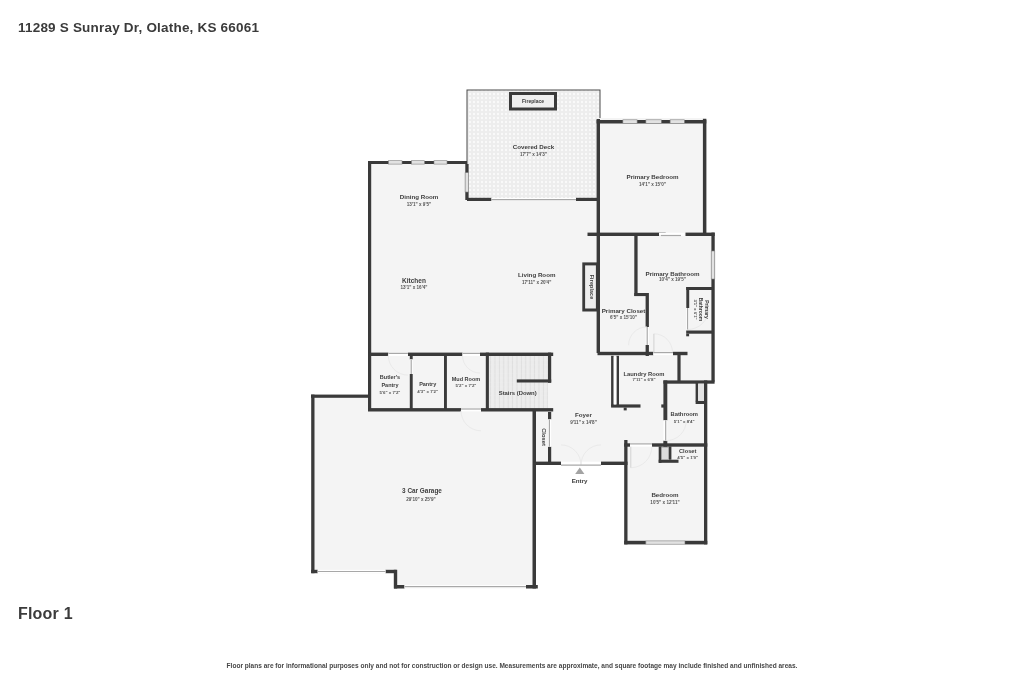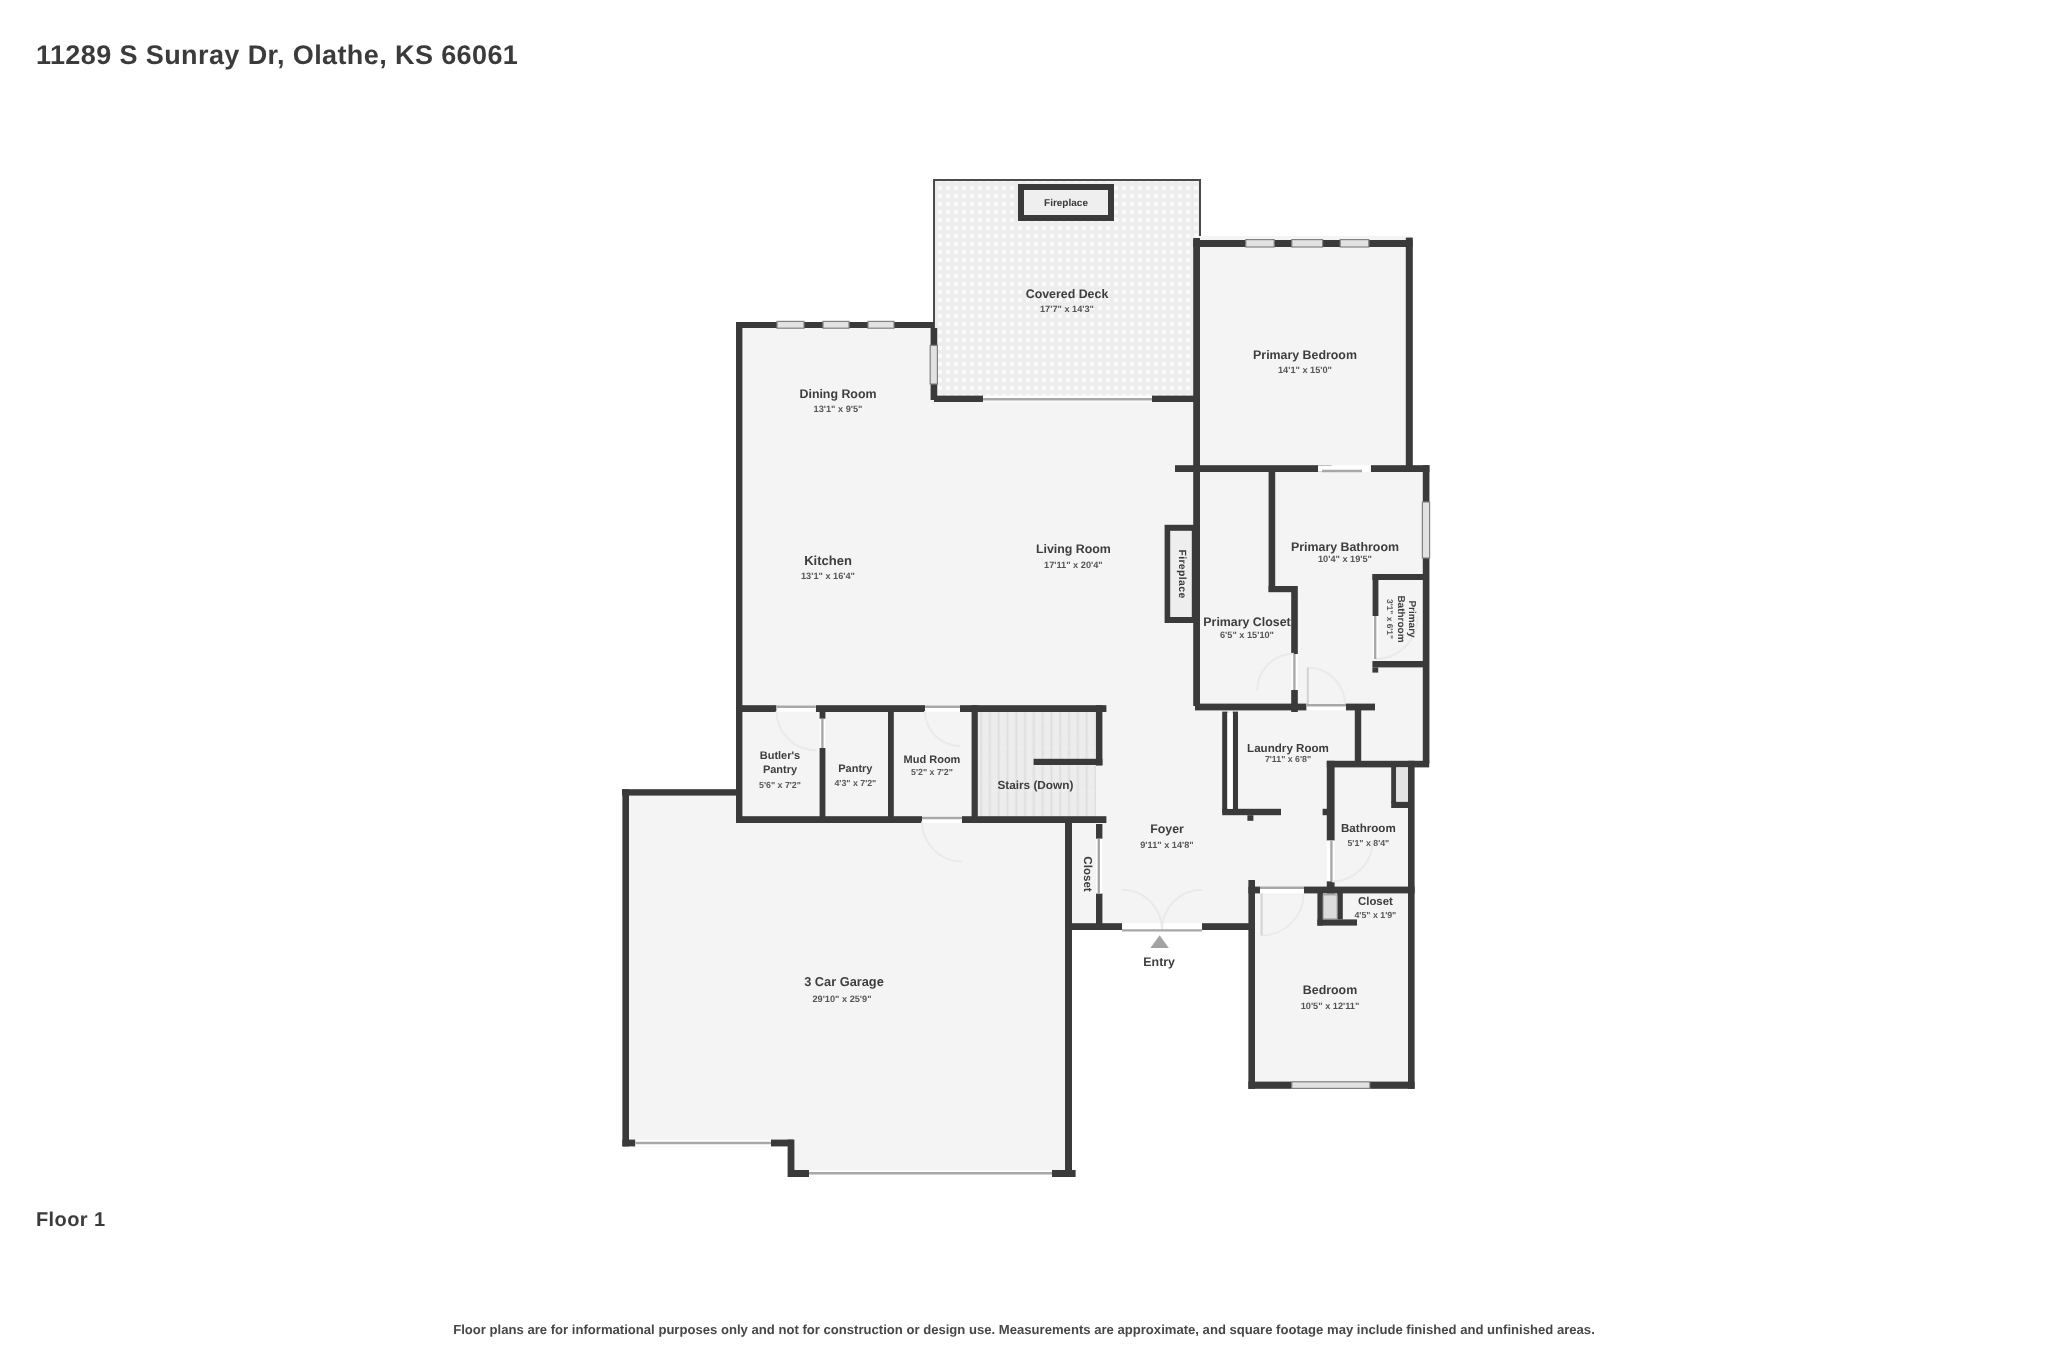--- a/index.html
+++ b/index.html
@@ -1,18 +1,18 @@
 <!DOCTYPE html>
 <html><head>
 <meta charset="utf-8">
 <style>
 html,body{margin:0;padding:0;background:#ffffff;width:1024px;height:682px;overflow:hidden;}
 body{font-family:"Liberation Sans",sans-serif;position:relative;}
 .title{position:absolute;left:18px;top:8px;font-size:13.5px;font-weight:bold;color:#3b3b3b;letter-spacing:.2px;margin-top:12px;}
-.floor{position:absolute;left:18px;top:604.5px;font-size:10px;font-weight:bold;color:#3b3b3b;letter-spacing:.2px;}
+.floor{position:absolute;left:18px;top:604.5px;font-size:16px;font-weight:bold;color:#3b3b3b;letter-spacing:.2px;}
 .disc{position:absolute;left:0;top:661.5px;width:1024px;text-align:center;font-size:6.55px;font-weight:bold;color:#474747;}
 svg{position:absolute;left:0;top:0;}
 </style>
 </head>
 <body>
 
 <div class="title">11289 S Sunray Dr, Olathe, KS 66061</div>
 
 <div class="floor">Floor 1</div>
 

